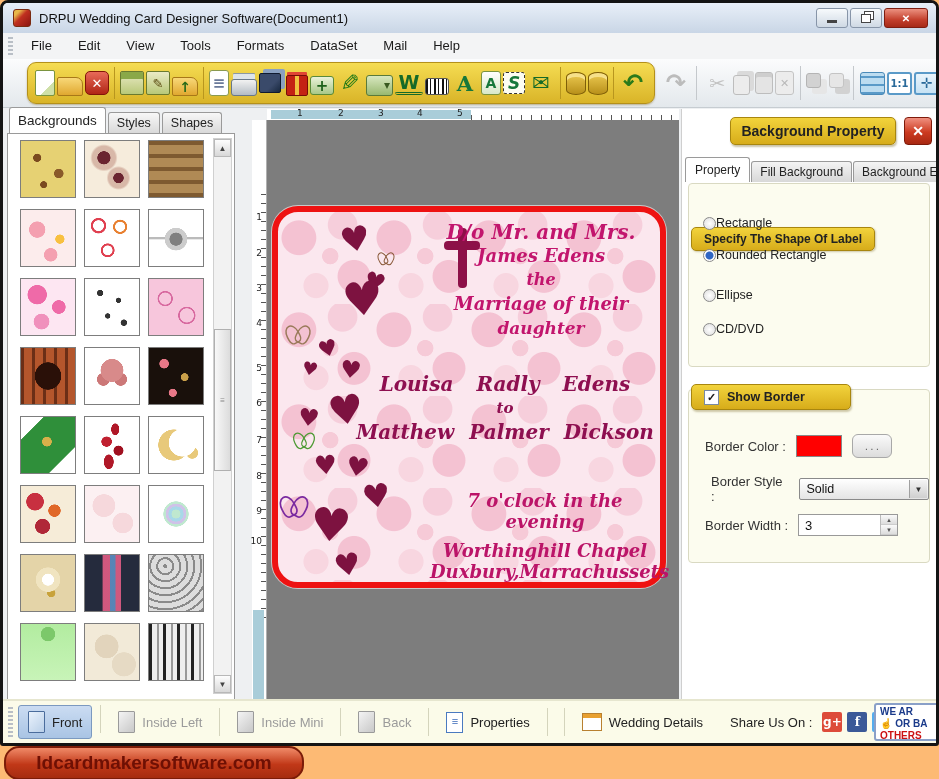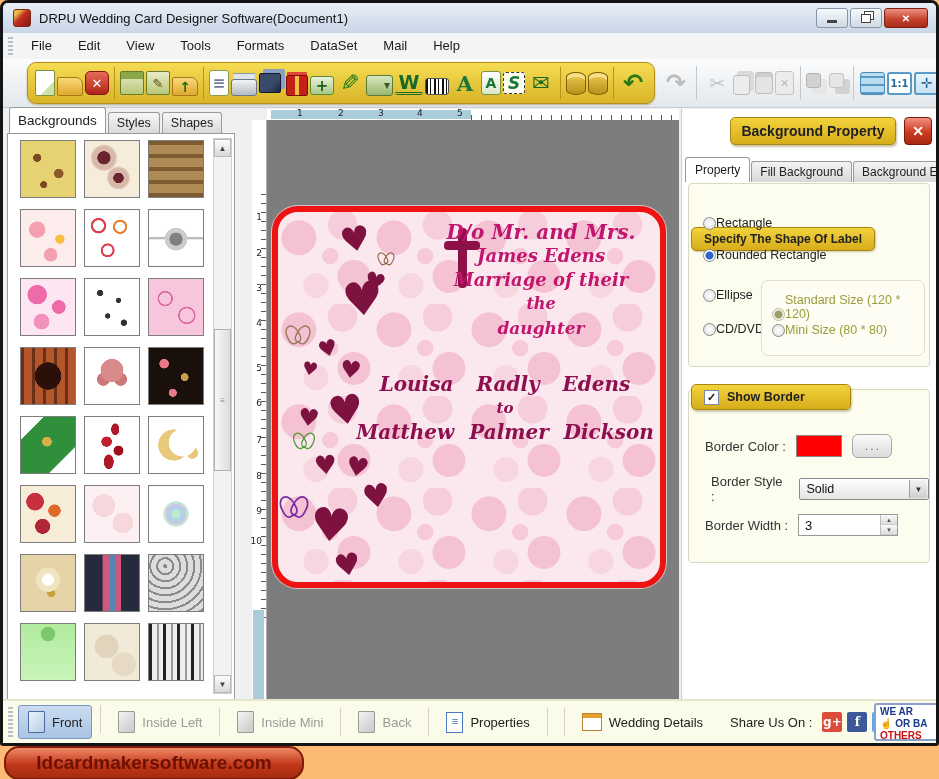--- a/index.html
+++ b/index.html
@@ -275,30 +275,36 @@
         <span>
           
         <span class="deco-heart" style="left:62px;top:10px;font-size:34px;transform:rotate(-10deg)">♥</span><span class="deco-heart" style="left:86px;top:58px;font-size:24px;transform:rotate(16deg)">♥</span><span class="deco-heart" style="left:64px;top:64px;font-size:46px;transform:rotate(-5deg)">♥</span><span class="deco-heart" style="left:40px;top:126px;font-size:22px;transform:rotate(-15deg)">♥</span><span class="deco-heart" style="left:62px;top:146px;font-size:24px;transform:rotate(6deg)">♥</span><span class="deco-heart" style="left:24px;top:148px;font-size:18px;transform:rotate(10deg)">♥</span><span class="deco-heart" style="left:50px;top:178px;font-size:40px;transform:rotate(-8deg)">♥</span><span class="deco-heart" style="left:20px;top:194px;font-size:24px;transform:rotate(6deg)">♥</span><span class="deco-heart" style="left:36px;top:240px;font-size:26px;transform:rotate(-5deg)">♥</span><span class="deco-heart" style="left:68px;top:242px;font-size:26px;transform:rotate(10deg)">♥</span><span class="deco-heart" style="left:84px;top:268px;font-size:32px;transform:rotate(-8deg)">♥</span><span class="deco-heart" style="left:32px;top:290px;font-size:46px;transform:rotate(5deg)">♥</span><span class="deco-heart" style="left:56px;top:338px;font-size:30px;transform:rotate(-10deg)">♥</span></span>
         <span>
           
         <span class="bfly" style="left:100px;top:40px;color:#8a5a3a"></span><span class="bfly" style="left:12px;top:116px;color:#9a7a5a;transform:scale(1.5)"></span><span class="bfly" style="left:18px;top:222px;color:#4e9a34;transform:scale(1.3)"></span><span class="bfly" style="left:8px;top:288px;color:#7a2aa0;transform:scale(1.7)"></span></span>
         <div class="card-text">
 
         <div style="font-size:20px">D/o Mr. and Mrs.</div>
             <div style="font-size:18px">James Edens</div>
+            <div style="font-size:16px">the</div>
             <div style="font-size:18px">Marriage of their</div>
-            <div style="font-size:16px">the</div>
             <div style="font-size:17px">daughter</div>
           </div>
         <div class="card-names">
 
         <div style="font-size:20px;word-spacing:16px">Louisa  Radly  Edens</div>
             <div style="font-size:15px;margin:3px 0">to</div>
             <div style="font-size:20px;word-spacing:8px">Matthew  Palmer  Dickson</div>
           </div>
+        <div class="card-bottom">
+
+        <div style="font-size:18px">7 o'clock in the evening</div>
+            <div style="font-size:18px;margin-top:8px">Worthinghill Chapel</div>
+            <div style="font-size:18px">Duxbury,Marrachussets</div>
+          </div>
       </div>
     </div>
 
     <div class="panel-right">
       <div class="bp-header">Background Property</div>
       <div class="bp-close">✕</div>
       <div class="rtabs">
 
       <span class="rtab active">Property</span>
           <span class="rtab">Fill Background</span>
@@ -323,32 +329,20 @@
             <span class="opt-row" style="left:14px;top:104px">
               <span class="radio"></span>
               <span>Ellipse</span>
             </span>
           
             <span class="opt-row" style="left:14px;top:138px">
               <span class="radio"></span>
               <span>CD/DVD</span>
             </span>
           </span>
-        <div class="sizebox">
-
-            <span class="opt-row" style="left:10px;top:12px">
-              <span class="radio dim"></span>
-              <span>Standard Size (120 * 120)</span>
-            </span>
-
-            <span class="opt-row" style="left:10px;top:42px">
-              <span class="radio"></span>
-              <span>Mini Size (80 * 80)</span>
-            </span>
-          </div>
       </div>
 
       <div class="groupbox gb2">
         <div class="sb-pill">
           <span class="cb-row">
             <span class="checkbox">✓</span>
             <span>Show Border</span>
           </span>
         </div>
         <div class="frow" style="left:16px;top:44px;gap:10px">

